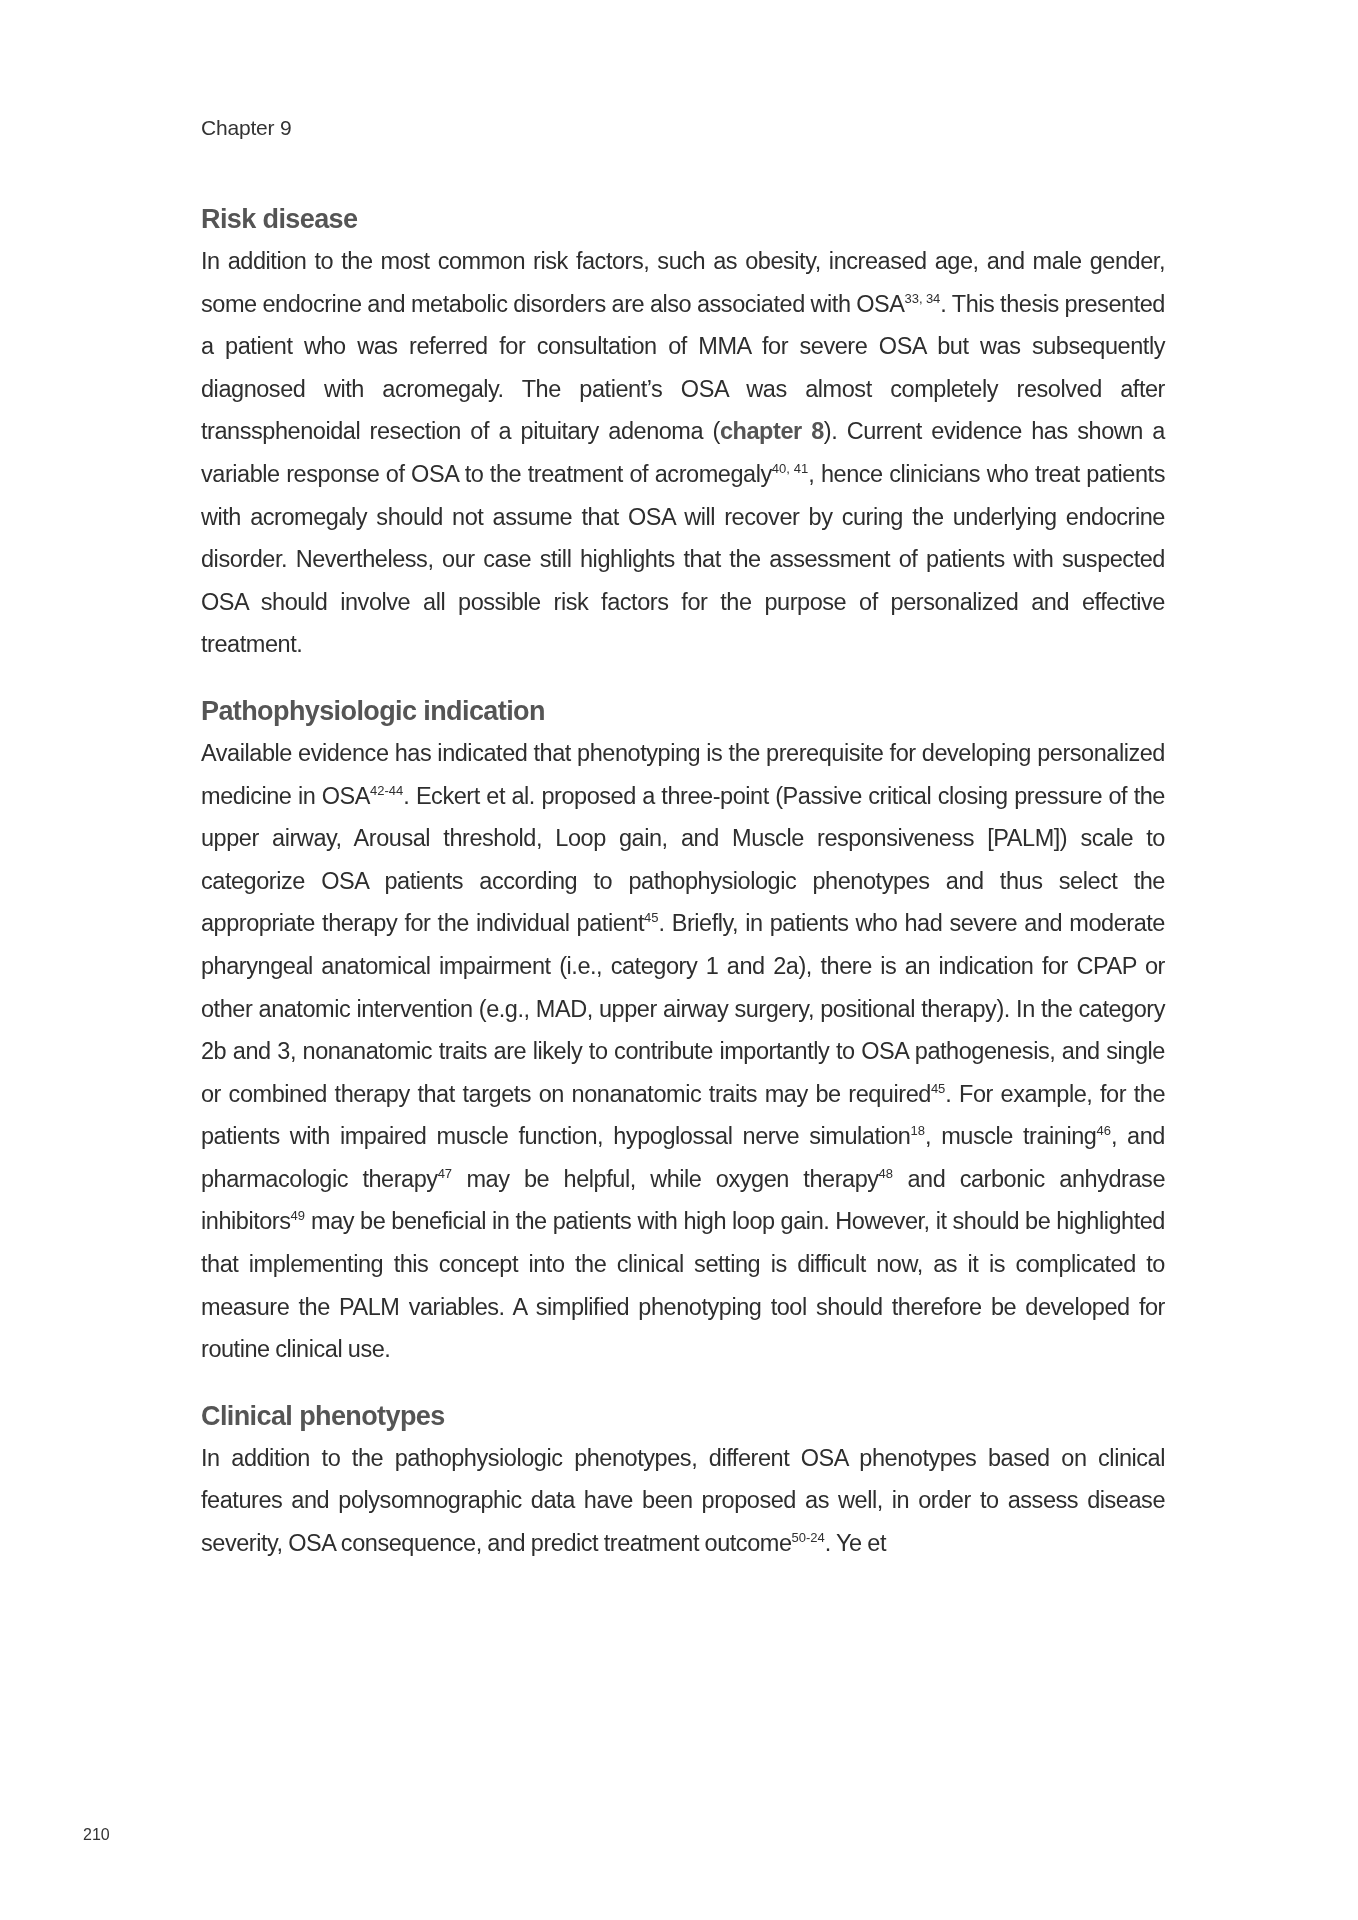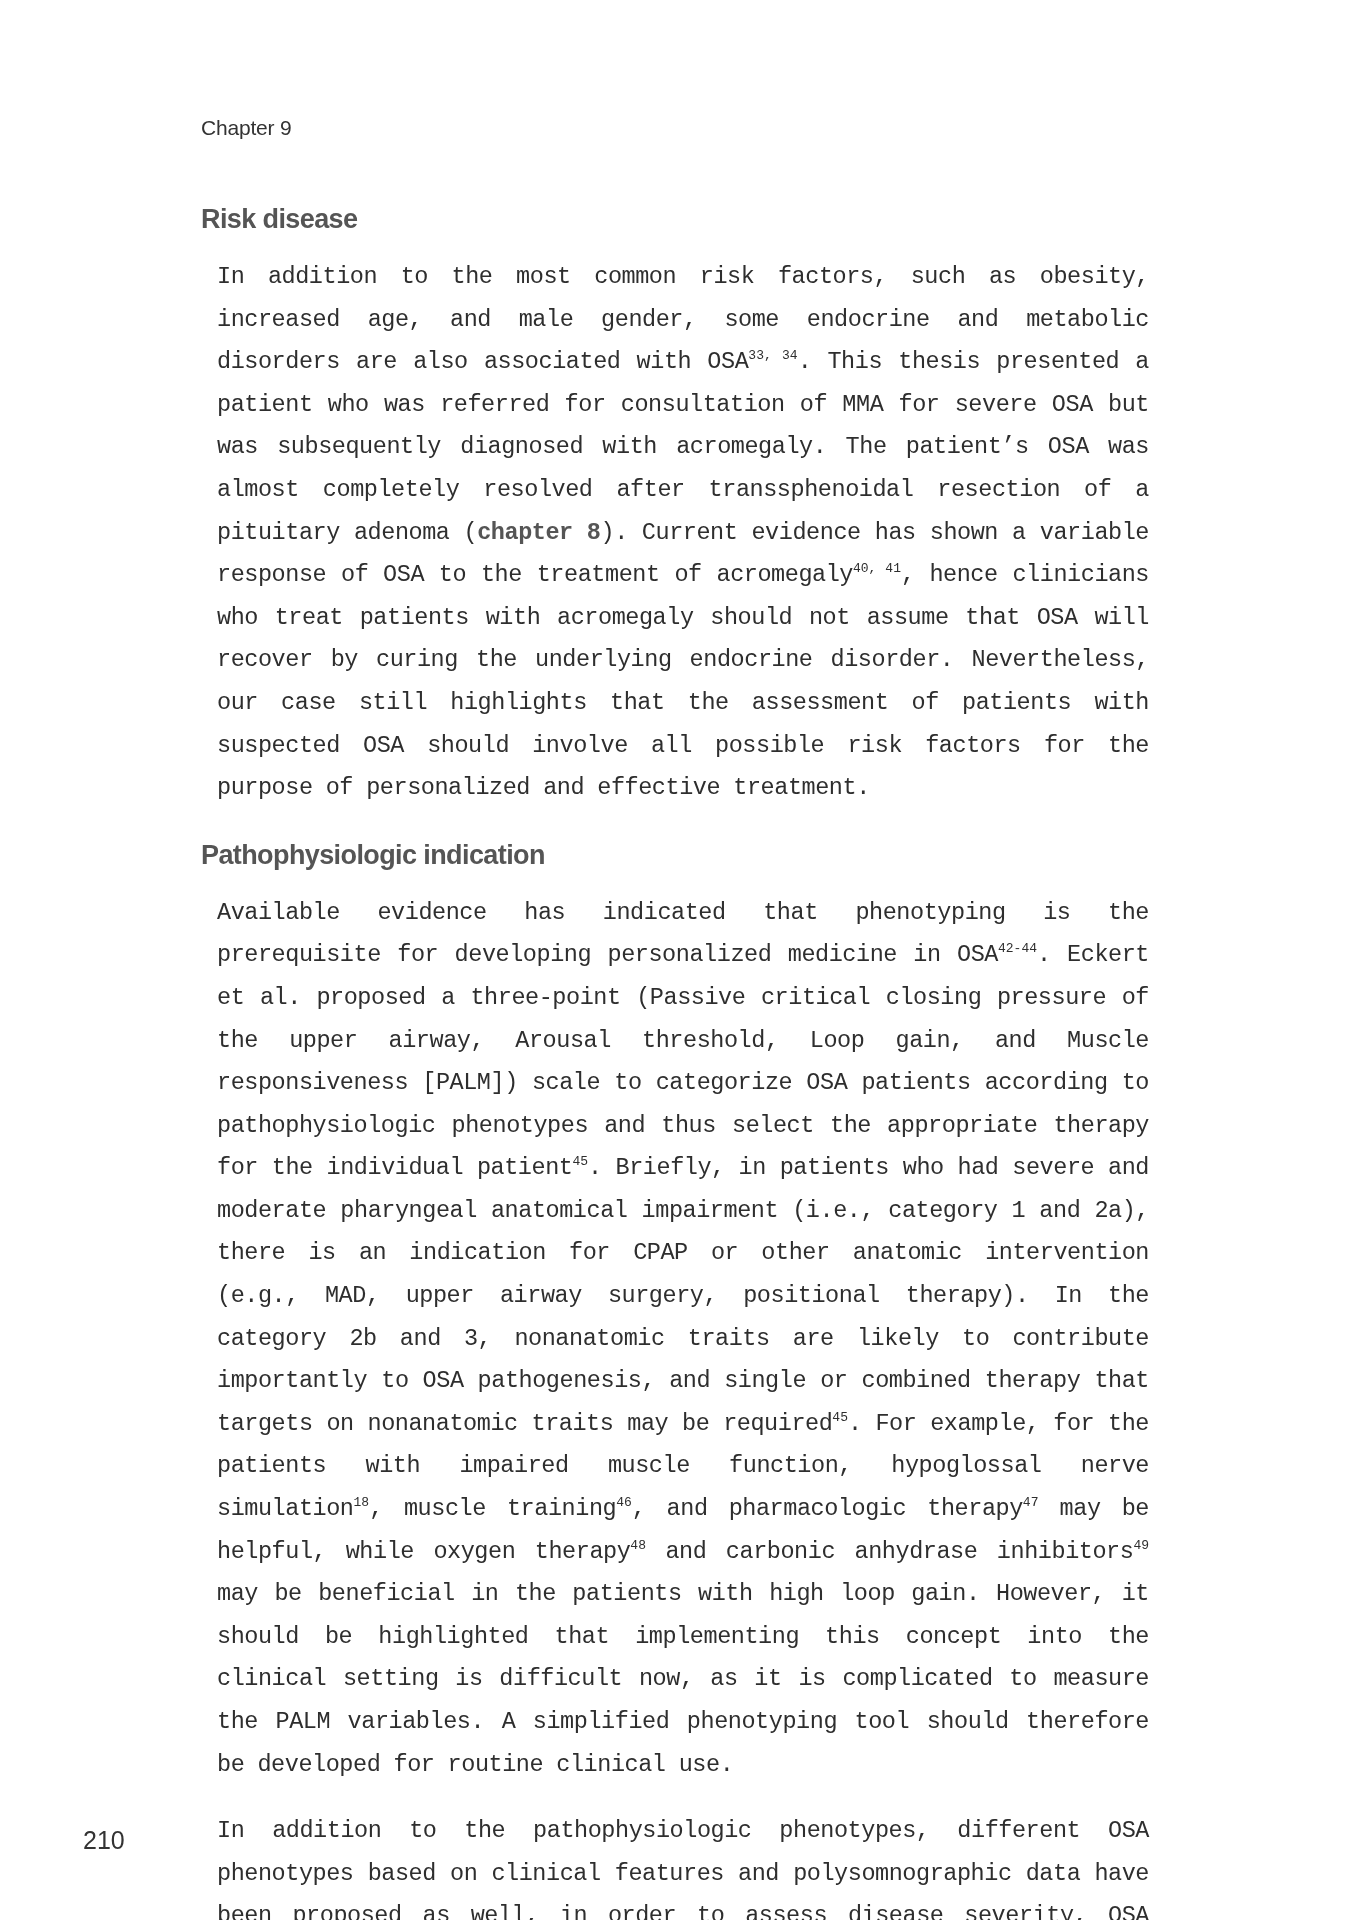--- a/index.html
+++ b/index.html
@@ -21,49 +21,48 @@
       top: 80px;
       font-size: 21px;
       color: #333333;
       letter-spacing: -0.2px;
       margin-top: 36px;
     }
     .page-number {
       position: absolute;
       left: 83px;
       top: 1826px;
-      font-size: 25px;
+      font-size: 16px;
       color: #333333;
     }
     .content {
       position: absolute;
       left: 201px;
       top: 198px;
       width: 964px;
     }
     .section {
       margin: 0 0 24px 0;
     }
     .section-heading {
       font-size: 27px;
       font-weight: bold;
       color: #555555;
       margin: 0;
       line-height: 42px;
       letter-spacing: -0.6px;
     }
     .paragraph {
-      margin: 16px;
+      margin: 0;
       font-size: 23.5px;
       line-height: 42.6px;
       text-align: justify;
       color: #2e2e2e;
       letter-spacing: -0.45px;
       word-spacing: -0.5px;
-      font-family: Liberation Mono, monospace;
     }
     .paragraph sup {
       font-size: 13px;
       line-height: 0;
       vertical-align: super;
       letter-spacing: 0;
     }
     .paragraph b {
       color: #555555;
       font-weight: bold;
@@ -77,17 +76,18 @@
 <div class="content">
   <div class="section">
     <h2 class="section-heading">Risk disease</h2>
     <p class="paragraph"><span>In addition to the most common risk factors, such as obesity, increased age, and male gender, some endocrine and metabolic disorders are also associated with OSA</span><sup>33, 34</sup><span>. This thesis presented a patient who was referred for consultation of MMA for severe OSA but was subsequently diagnosed with acromegaly. The patient’s OSA was almost completely resolved after transsphenoidal resection of a pituitary adenoma (</span><b>chapter 8</b><span>). Current evidence has shown a variable response of OSA to the treatment of acromegaly</span><sup>40, 41</sup><span>, hence clinicians who treat patients with acromegaly should not assume that OSA will recover by curing the underlying endocrine disorder. Nevertheless, our case still highlights that the assessment of patients with suspected OSA should involve all possible risk factors for the purpose of personalized and effective treatment.</span></p>
   </div>
   <div class="section">
     <h2 class="section-heading">Pathophysiologic indication</h2>
     <p class="paragraph"><span>Available evidence has indicated that phenotyping is the prerequisite for developing personalized medicine in OSA</span><sup>42-44</sup><span>. Eckert et al. proposed a three-point (Passive critical closing pressure of the upper airway, Arousal threshold, Loop gain, and Muscle responsiveness [PALM]) scale to categorize OSA patients according to pathophysiologic phenotypes and thus select the appropriate therapy for the individual patient</span><sup>45</sup><span>. Briefly, in patients who had severe and moderate pharyngeal anatomical impairment (i.e., category 1 and 2a), there is an indication for CPAP or other anatomic intervention (e.g., MAD, upper airway surgery, positional therapy). In the category 2b and 3, nonanatomic traits are likely to contribute importantly to OSA pathogenesis, and single or combined therapy that targets on nonanatomic traits may be required</span><sup>45</sup><span>. For example, for the patients with impaired muscle function, hypoglossal nerve simulation</span><sup>18</sup><span>, muscle training</span><sup>46</sup><span>, and pharmacologic therapy</span><sup>47</sup><span> may be helpful, while oxygen therapy</span><sup>48</sup><span> and carbonic anhydrase inhibitors</span><sup>49</sup><span> may be beneficial in the patients with high loop gain. However, it should be highlighted that implementing this concept into the clinical setting is difficult now, as it is complicated to measure the PALM variables. A simplified phenotyping tool should therefore be developed for routine clinical use.</span></p>
   </div>
   <div class="section">
+    <h2 class="section-heading">Clinical phenotypes</h2>
     <p class="paragraph"><span>In addition to the pathophysiologic phenotypes, different OSA phenotypes based on clinical features and polysomnographic data have been proposed as well, in order to assess disease severity, OSA consequence, and predict treatment outcome</span><sup>50-24</sup><span>. Ye et</span></p>
   </div>
 </div>
 
 <div class="page-number">210</div>
 
 </body></html>

